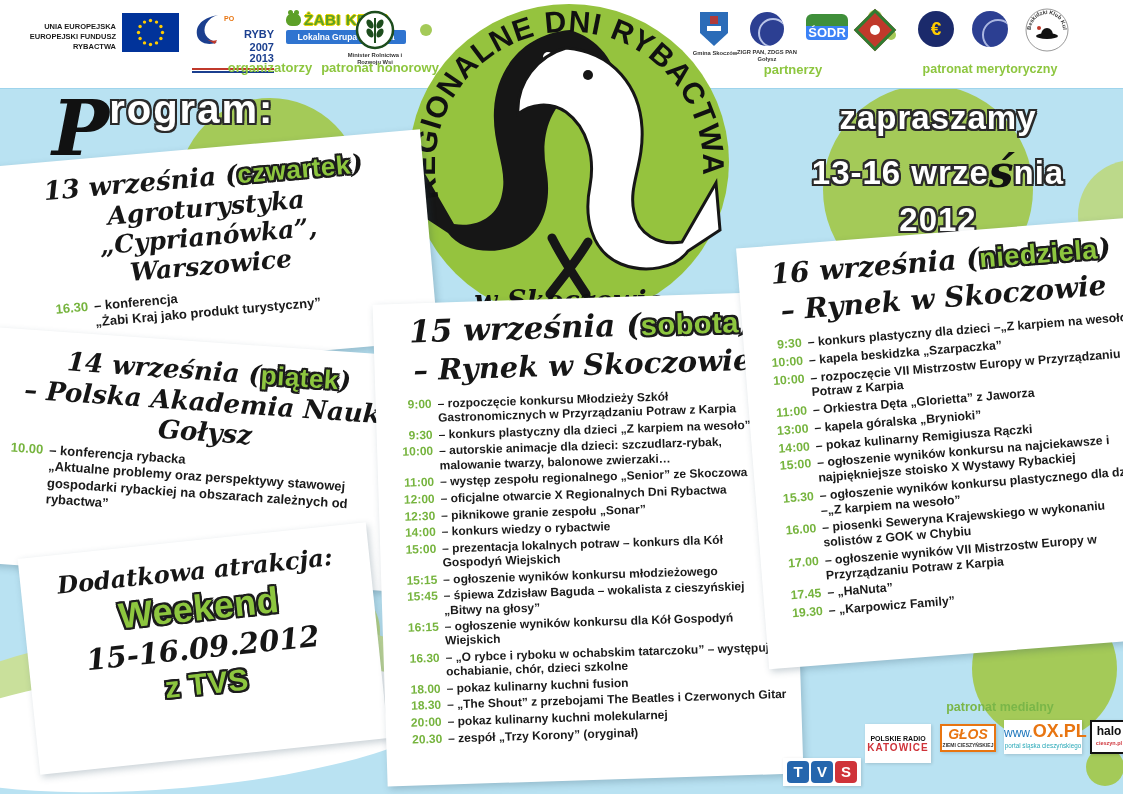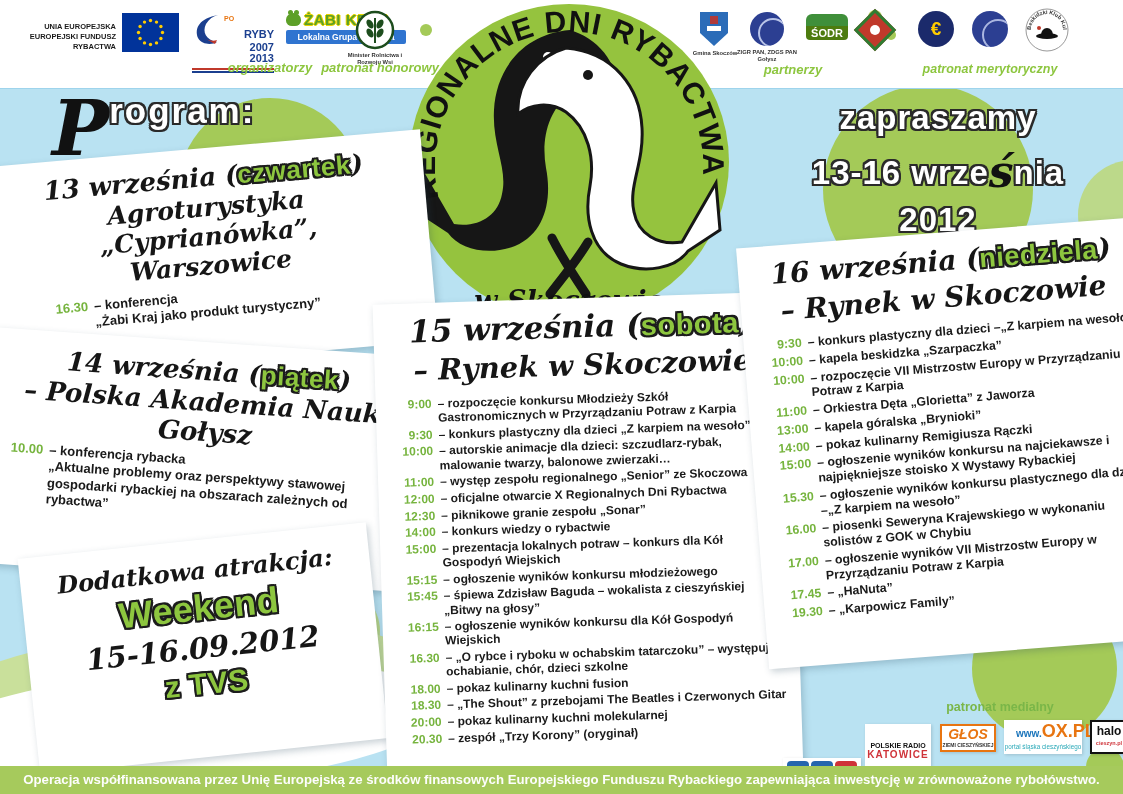--- a/index.html
+++ b/index.html
@@ -18,34 +18,34 @@
   .ow{font-weight:bold;color:#ffffff;letter-spacing:1px;
       text-shadow:-2px -2px 0 #2a2a2a,2px -2px 0 #2a2a2a,-2px 2px 0 #2a2a2a,2px 2px 0 #2a2a2a,-2px 0 0 #2a2a2a,2px 0 0 #2a2a2a,0 -2px 0 #2a2a2a,0 2px 0 #2a2a2a;}
   .ev{display:flex;align-items:flex-start;font-weight:bold;}
   .ev .t{flex:0 0 44px;text-align:right;color:#76b43e;margin-right:6px;white-space:nowrap;}
   .ev .x{flex:1;color:#1a1a1a;white-space:pre-wrap;}
   .card-mid .ev{font-size:12px;line-height:1.18;margin-bottom:2.5px;}
   .card-right .ev{font-size:12.3px;line-height:1.2;margin-bottom:3px;}
   .card-a .ev,.card-b .ev{font-size:13px;line-height:1.25;}
   .dayhead{text-align:center;white-space:nowrap;}
   .venue{text-align:center;}
-  .label-green{color:#8dc63f;font-weight:bold;font-size:13px;text-align:center;z-index:6;position:absolute;font-style:italic;}
+  .label-green{color:#8dc63f;font-weight:bold;font-size:13px;text-align:center;z-index:6;position:absolute;}
   .cap{position:absolute;font-size:5.8px;font-weight:bold;color:#333;text-align:center;z-index:6;line-height:1.2;}
   .hlogo{position:absolute;z-index:6;}
   .media-label{position:absolute;color:#7ab648;font-weight:bold;font-size:12.5px;z-index:8;}
   .mlogo{position:absolute;background:#fff;z-index:8;box-shadow:1px 1px 3px rgba(0,0,0,.15);}
   .footer{position:absolute;left:0;bottom:0;width:1123px;height:28px;background:#a6ca5c;z-index:9;
           color:#fdfdfd;font-weight:bold;font-size:13.2px;text-align:center;line-height:28px;}
   .zap{position:absolute;left:778px;top:96px;width:320px;text-align:center;z-index:7;}
   .zap .l{font-size:33px;line-height:1.32;text-align:center;}
   .s-script{font-family:"DejaVu Serif",serif;font-style:italic;font-weight:bold;color:#111;font-size:44px;
             text-shadow:none;letter-spacing:0;position:relative;top:3px;}
   .program{position:absolute;left:52px;top:84px;z-index:7;white-space:nowrap;}
   .program .init{font-family:"DejaVu Serif",serif;font-style:italic;font-weight:bold;font-size:76px;color:#111;vertical-align:-18px;}
-  .program .rest{font-size:35px;letter-spacing:2px;position:relative;top:-14px;}
+  .program .rest{font-size:40px;letter-spacing:2px;position:relative;top:-14px;}
   .tvs-sq{display:inline-block;width:22px;height:22px;border-radius:4px;color:#fff;font-weight:bold;
           font-size:15px;text-align:center;line-height:22px;margin-right:2px;}
 </style>
 </head>
 <body>
 
 <div class="poster">
 
   <div class="circle g-med" style="left:178px;top:98px;width:184px;height:184px;"></div>
   <div class="circle g-med" style="left:34px;top:179px;width:18px;height:18px;"></div>
@@ -133,21 +133,21 @@
     <div style="width:8px;height:8px;background:#b03a3a;margin:4px auto 0;"></div>
     <div style="width:14px;height:5px;background:#fff;margin:2px auto 0;"></div>
   </div>
   <div class="cap" style="left:684px;top:50px;width:62px;">Gmina Skoczów</div>
   <div class="hlogo" style="left:750px;top:12px;width:34px;height:34px;border-radius:50%;background:#2c3f92;overflow:hidden;">
     <div style="width:26px;height:26px;border-radius:50%;border:2px solid #b9c4e8;margin:6px 0 0 8px;"></div>
   </div>
   <div class="cap" style="left:732px;top:49px;width:70px;">ZIGR PAN, ZDGS PAN Gołysz</div>
   <div class="hlogo" style="left:806px;top:14px;width:42px;height:30px;">
     <div style="height:12px;background:#3f8f3a;border-radius:6px 6px 0 0;"></div>
-    <div style="font-size:11px;font-weight:bold;color:#fff;background:#4d7c0f;text-align:center;line-height:14px;height:14px;border-radius:0 0 4px 4px;">ŚODR</div>
+    <div style="font-size:13px;font-weight:bold;color:#fff;background:#3b82f6;text-align:center;line-height:14px;height:14px;border-radius:0 0 4px 4px;">ŚODR</div>
   </div>
   <div class="hlogo" style="left:860px;top:15px;width:24px;height:24px;background:#c0392b;border:3px solid #2e7d32;transform:rotate(45deg);">
     <div style="width:10px;height:10px;background:#fff;border-radius:50%;margin:7px auto;"></div>
   </div>
   <div class="label-green" style="left:728px;top:62px;width:130px;">partnerzy</div>
 
   <div class="hlogo" style="left:918px;top:11px;width:36px;height:36px;border-radius:50%;background:#1b2a6b;text-align:center;">
     <span style="color:#ffcc00;font-weight:bold;font-size:19px;line-height:36px;">€</span>
   </div>
   <div class="hlogo" style="left:972px;top:11px;width:36px;height:36px;border-radius:50%;background:#2c3f92;overflow:hidden;">
@@ -378,32 +378,31 @@
           <span class="t">19.30</span>
           <span class="x">– „Karpowicz Family”</span>
         </div>
       </div>
   </div>
 
   <div class="media-label" style="left:880px;top:700px;width:240px;text-align:center;">patronat medialny</div>
   <div class="mlogo" style="left:783px;top:722px;padding:3px 4px;margin-top:36px;">
     <span class="tvs-sq" style="background:#2566ad;">T</span><span class="tvs-sq" style="background:#2566ad;">V</span><span class="tvs-sq" style="background:#cf3339;margin-right:0;">S</span>
   </div>
-  <div class="mlogo" style="left:865px;top:724px;width:66px;height:28px;text-align:center;padding-top:18px;">
+  <div class="mlogo" style="left:865px;top:724px;width:66px;height:28px;text-align:center;padding-top:11px;">
     <div style="font-size:7px;font-weight:bold;color:#111;">POLSKIE RADIO</div>
     <div style="font-size:10px;font-weight:bold;color:#cf3339;letter-spacing:1px;">KATOWICE</div>
   </div>
   <div class="mlogo" style="left:940px;top:724px;width:56px;height:28px;border:2px solid #e87511;text-align:center;box-sizing:border-box;">
     <div style="font-size:14px;font-weight:bold;font-style:italic;color:#e87511;line-height:16px;">GŁOS</div>
     <div style="font-size:5px;font-weight:bold;color:#333;">ZIEMI CIESZYŃSKIEJ</div>
   </div>
   <div class="mlogo" style="left:1004px;top:720px;width:78px;height:34px;text-align:center;padding-top:2px;box-sizing:border-box;">
-    <div style="line-height:18px;"><span style="font-size:10px;font-weight:bold;color:#1b75bb;padding-left:12px;">www.</span><span style="font-size:18px;font-weight:bold;color:#e87511;">OX.PL</span></div>
+    <div style="line-height:18px;"><span style="font-size:12px;font-weight:normal;color:#1b75bb;">www.</span><span style="font-size:18px;font-weight:bold;color:#e87511;">OX.PL</span></div>
     <div style="font-size:6.3px;color:#2aa9b8;">portal śląska cieszyńskiego</div>
   </div>
   <div class="mlogo" style="left:1090px;top:720px;width:38px;height:34px;border:2px solid #111;text-align:center;box-sizing:border-box;">
     <div style="font-size:12px;font-weight:bold;color:#111;line-height:18px;">halo</div>
     <div style="font-size:5.5px;font-weight:bold;color:#cf3339;">cieszyn.pl</div>
   </div>
 
-  <div class="footer">Operacja współfinansowana przez Unię Europejską ze środków finansowych Europejskiego Funduszu Rybackiego zapewniająca inwestycję w zrównoważone rybołówstwo.</div>
 
 </div>
 
 </body></html>

